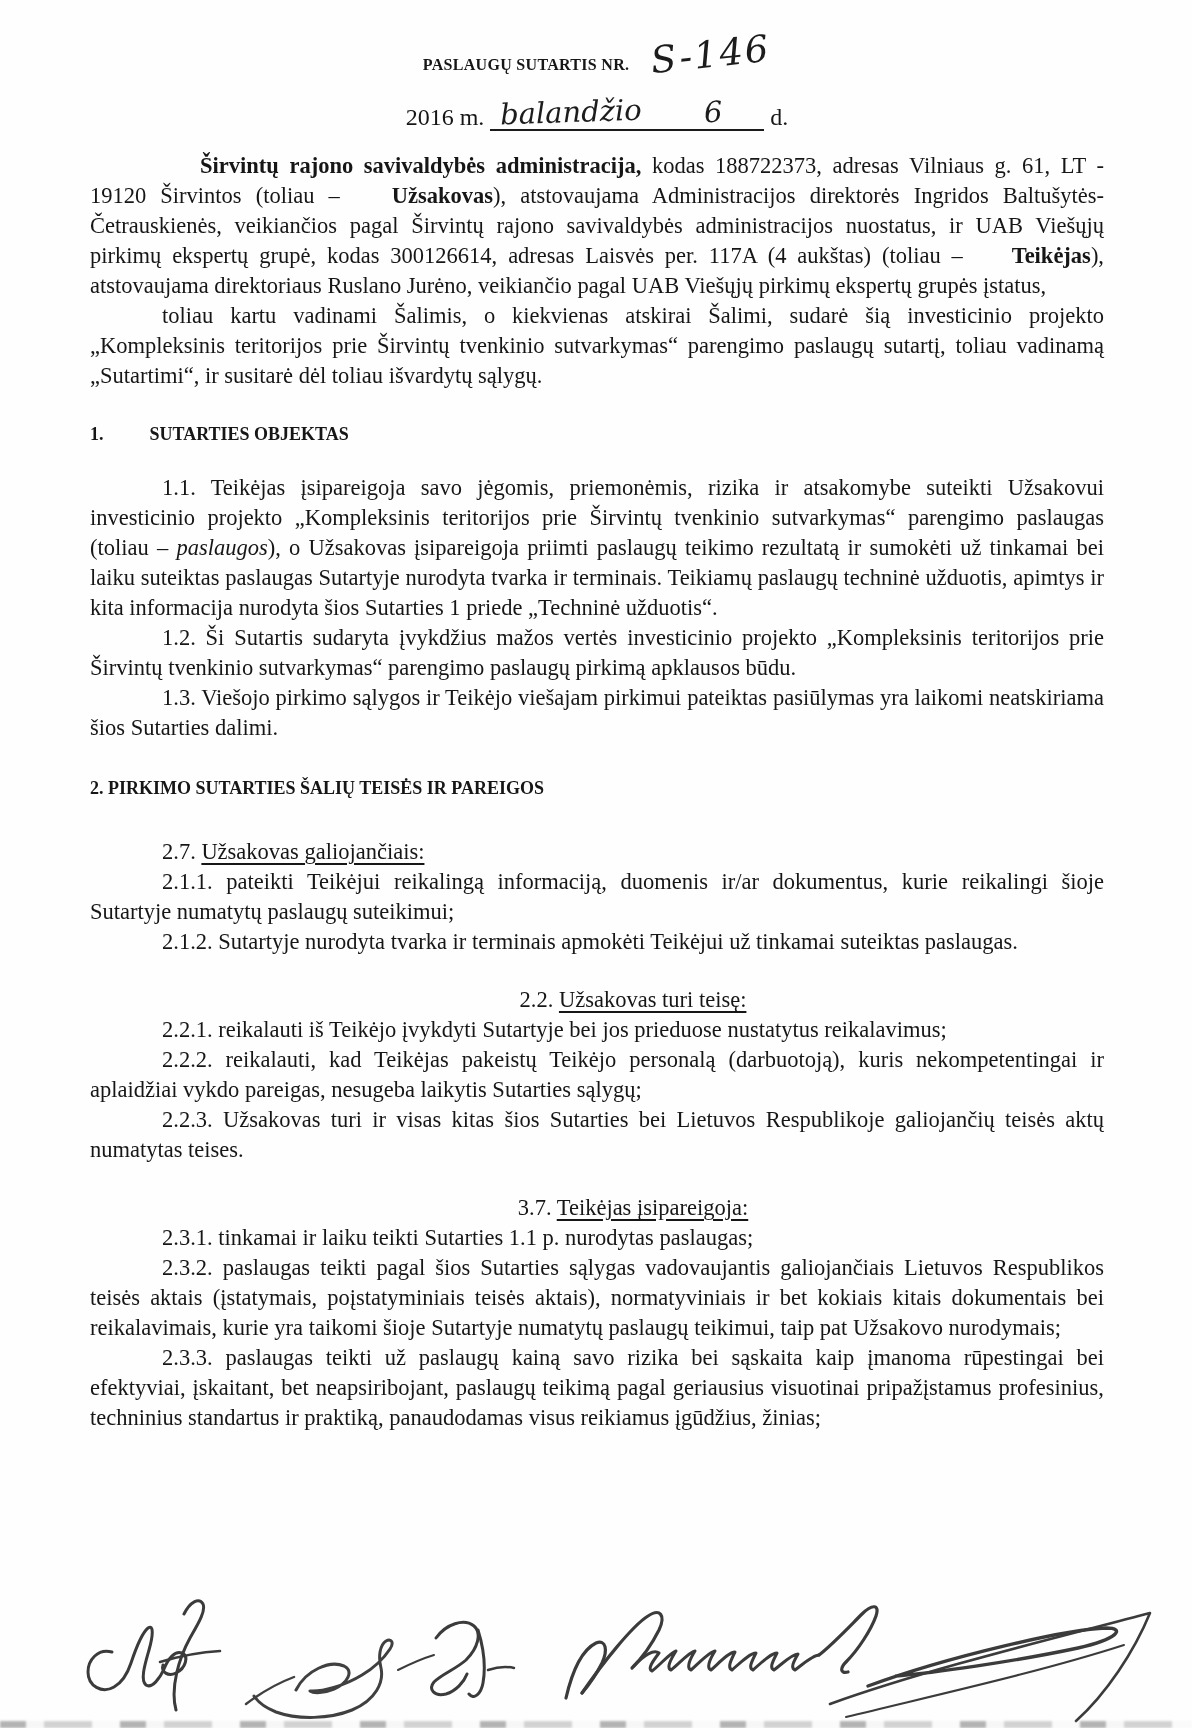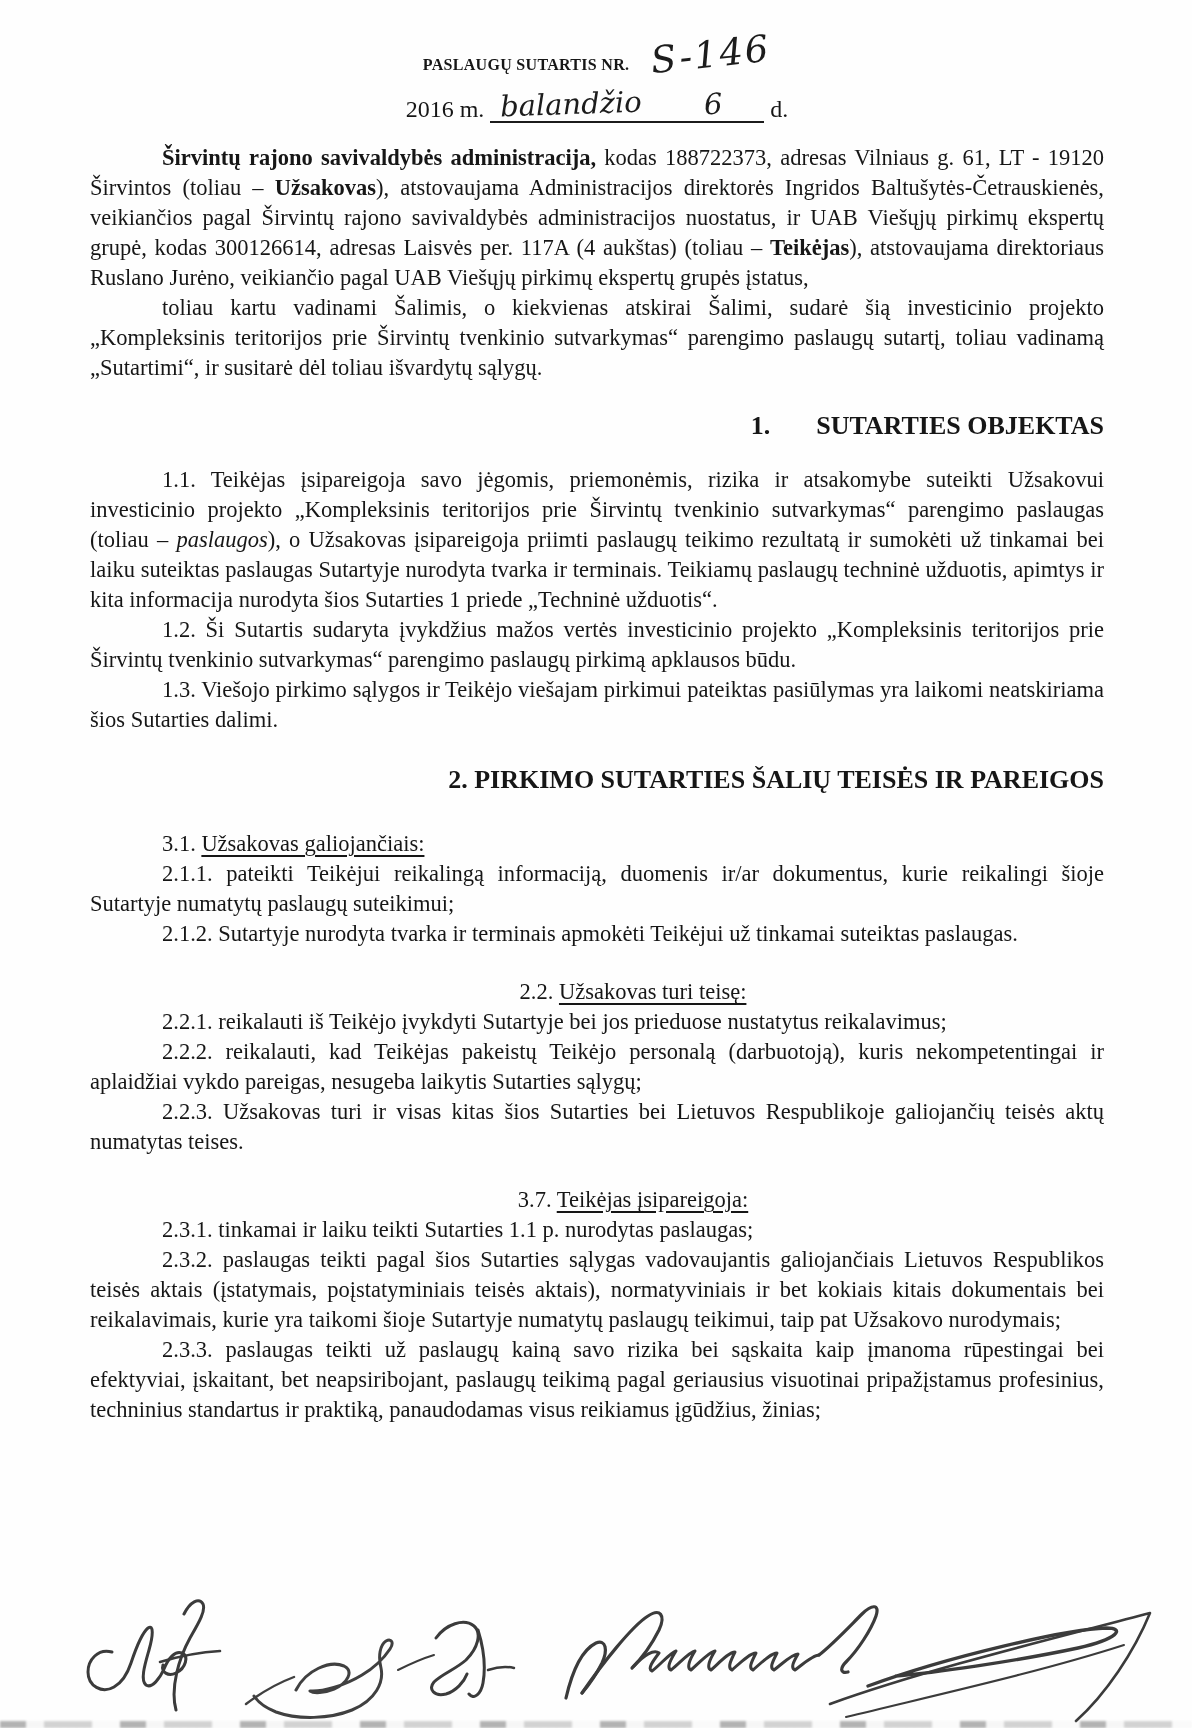--- a/index.html
+++ b/index.html
@@ -17,42 +17,42 @@
   
   .title-row { text-align:center; margin-top:12px; white-space:nowrap; }
   .doc-title { font-weight:bold; font-size:16px; letter-spacing:.3px; }
   .hw { font-style:italic; color:#1c1c1c; font-family:"DejaVu Serif",serif; }
   .hw-number {
     display:inline-block; font-size:37px; margin-left:22px;
     transform:rotate(-6deg) translateY(-3px); letter-spacing:2px;
   }
 
   
-  .date-row { text-align:center; margin-top:8px; font-size:24px; }
+  .date-row { text-align:center; margin-top:16px; font-size:24px; }
   .date-underline {
     display:inline-flex; justify-content:space-between; align-items:flex-end;
     width:250px; border-bottom:2px solid #1b1b1b;
     padding:0 14px 0 10px; margin:0 6px; vertical-align:bottom;
   }
   .hw-month { font-size:29px; transform:rotate(-2deg); display:inline-block; }
   .hw-day { font-size:29px; display:inline-block; transform:rotate(-3deg); margin-right:28px;}
 
   
   .para {
     font-size:22.5px; line-height:30px; text-align:justify;
     text-indent:72px; margin:0;
   }
   .first-para { margin-top:20px; }
-  .bold { font-weight:bold; }
+  .bold { font-weight:bold;margin-left:38px; }
   .ital { font-style:italic; }
   .ul-head { text-decoration:underline; text-underline-offset:4px; }
   .sub-head { text-align:left; }
 
   .h-center {
-    text-align:right; font-weight:bold; font-size:26px;
+    text-align:left; font-weight:bold; font-size:18px;
     margin:28px 0 24px 0; text-indent:0;
   }
   .h-num { margin-right:46px; }
   .h2-block { margin:30px 0 34px 0; }
   .group-gap { margin-top:28px;text-align:center; }
 
   
   .signatures { position:absolute; left:0; top:1560px; }
   .sig-stroke { fill:none; stroke:#262626; stroke-linecap:round; stroke-linejoin:round; }
 
@@ -83,21 +83,21 @@
 
     <p class="para h-center"><span class="h-num">1.</span><span>SUTARTIES OBJEKTAS</span></p>
 
     <p class="para"><span>1.1. Teikėjas įsipareigoja savo jėgomis, priemonėmis, rizika ir atsakomybe suteikti Užsakovui investicinio projekto „Kompleksinis teritorijos prie Širvintų tvenkinio sutvarkymas“ parengimo paslaugas (toliau – </span><span class="ital">paslaugos</span><span>), o Užsakovas įsipareigoja priimti paslaugų teikimo rezultatą ir sumokėti už tinkamai bei laiku suteiktas paslaugas Sutartyje nurodyta tvarka ir terminais. Teikiamų paslaugų techninė užduotis, apimtys ir kita informacija nurodyta šios Sutarties 1 priede „Techninė užduotis“.</span></p>
 
     <p class="para">1.2. Ši Sutartis sudaryta įvykdžius mažos vertės investicinio projekto „Kompleksinis teritorijos prie Širvintų tvenkinio sutvarkymas“ parengimo paslaugų pirkimą apklausos būdu.</p>
     <p class="para">1.3. Viešojo pirkimo sąlygos ir Teikėjo viešajam pirkimui pateiktas pasiūlymas yra laikomi neatskiriama šios Sutarties dalimi.</p>
 
     <p class="para h-center h2-block">2. PIRKIMO SUTARTIES ŠALIŲ TEISĖS IR PAREIGOS</p>
 
-    <p class="para sub-head"><span>3.1. </span><span class="ul-head">Užsakovas galiojančiais:</span></p>
+    <p class="para sub-head"><span>2.7. </span><span class="ul-head">Užsakovas galiojančiais:</span></p>
     <p class="para">2.1.1. pateikti Teikėjui reikalingą informaciją, duomenis ir/ar dokumentus, kurie reikalingi šioje Sutartyje numatytų paslaugų suteikimui;</p>
     <p class="para">2.1.2. Sutartyje nurodyta tvarka ir terminais apmokėti Teikėjui už tinkamai suteiktas paslaugas.</p>
 
     <p class="para sub-head group-gap"><span>2.2. </span><span class="ul-head">Užsakovas turi teisę:</span></p>
     <p class="para">2.2.1. reikalauti iš Teikėjo įvykdyti Sutartyje bei jos prieduose nustatytus reikalavimus;</p>
     <p class="para">2.2.2. reikalauti, kad Teikėjas pakeistų Teikėjo personalą (darbuotoją), kuris nekompetentingai ir aplaidžiai vykdo pareigas, nesugeba laikytis Sutarties sąlygų;</p>
     <p class="para">2.2.3. Užsakovas turi ir visas kitas šios Sutarties bei Lietuvos Respublikoje galiojančių teisės aktų numatytas teises.</p>
 
     <p class="para sub-head group-gap"><span>3.7. </span><span class="ul-head">Teikėjas įsipareigoja:</span></p>
     <p class="para">2.3.1. tinkamai ir laiku teikti Sutarties 1.1 p. nurodytas paslaugas;</p>

